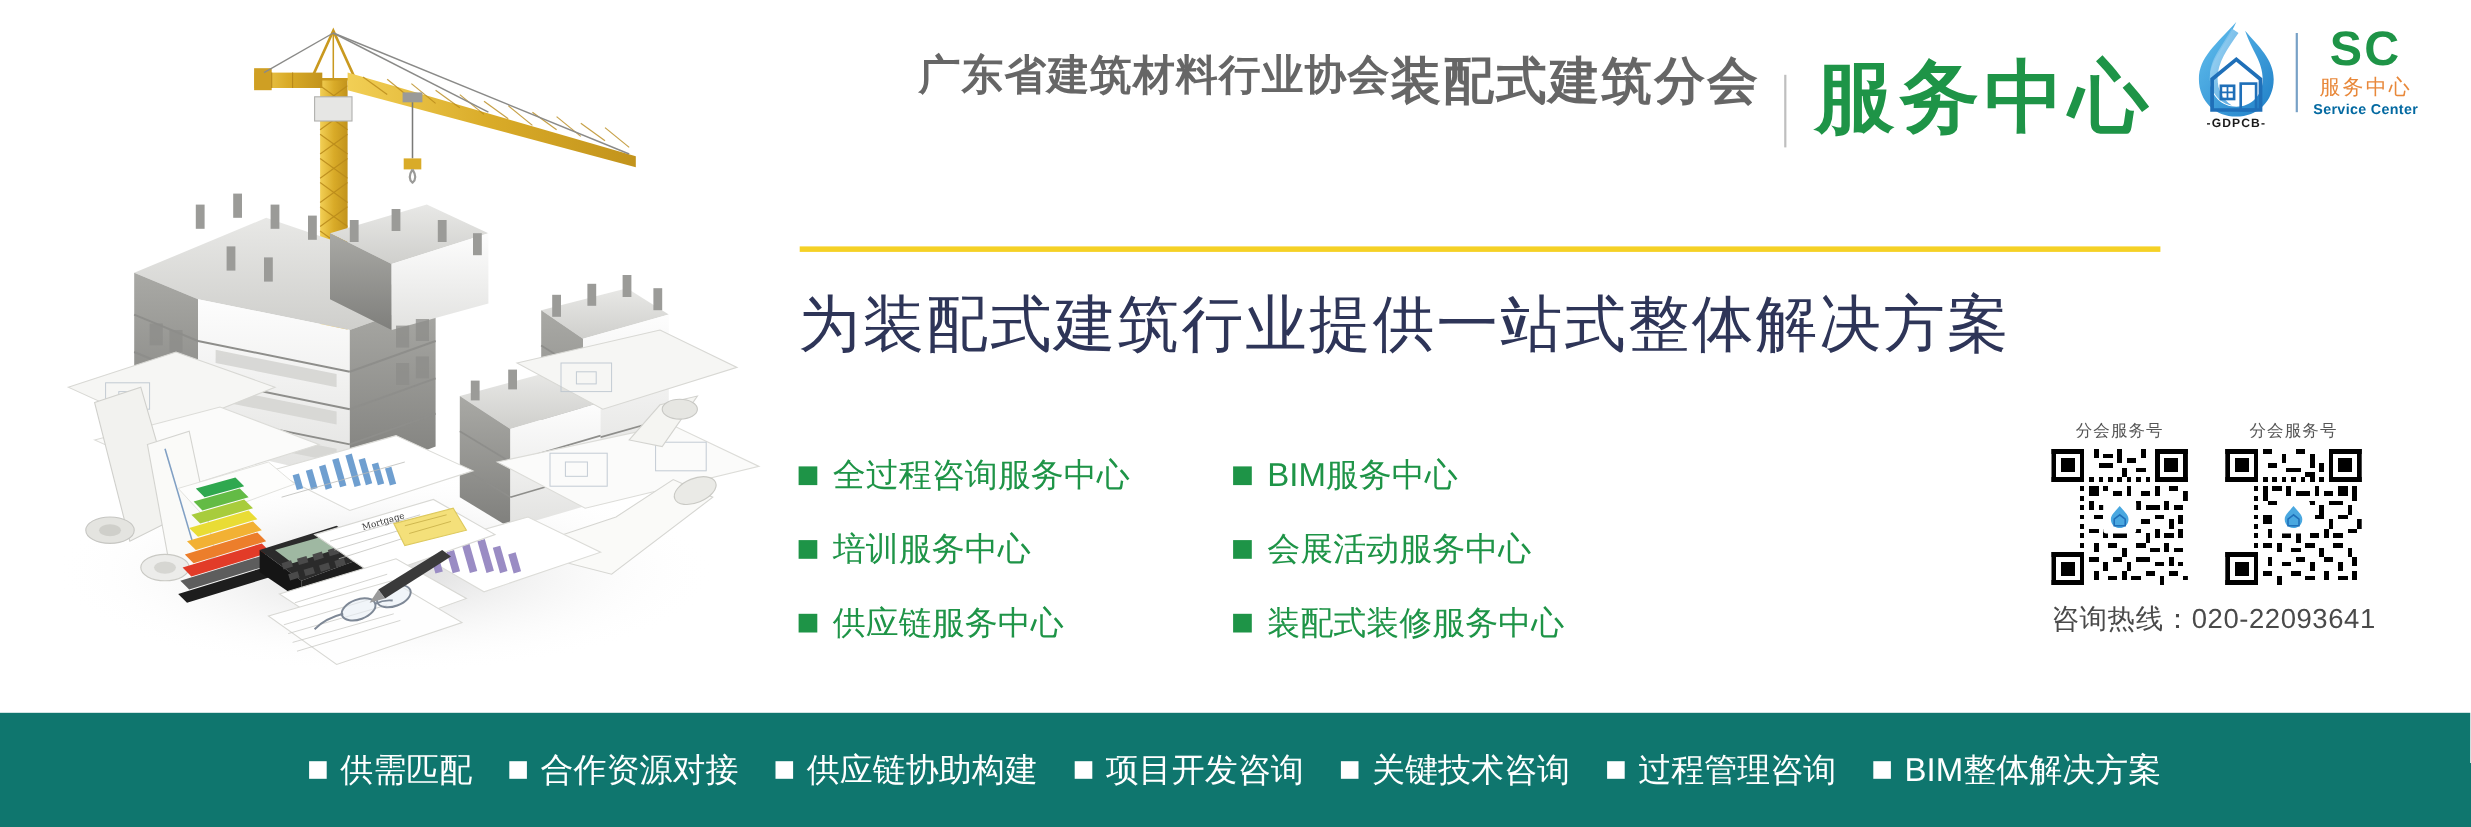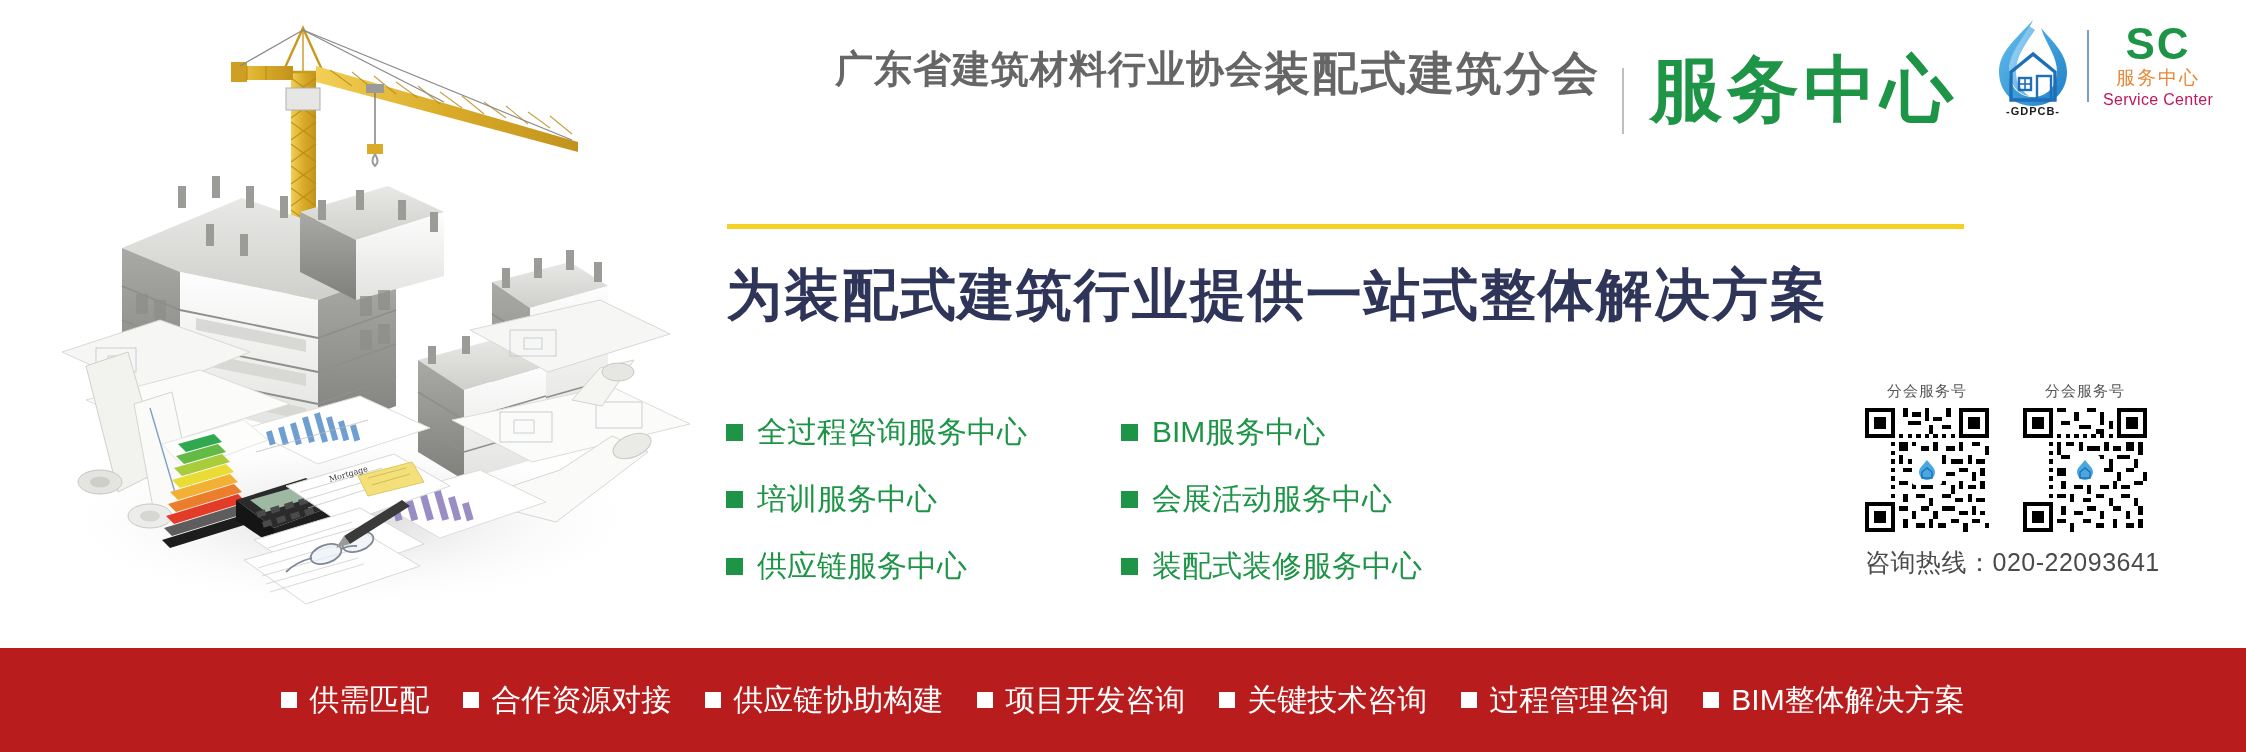--- a/index.html
+++ b/index.html
@@ -33,21 +33,21 @@
   }
   #logo-text{display:flex;flex-direction:column;align-items:center;justify-content:center;}
   #logo-sc{
     font-size:44px;font-weight:bold;letter-spacing:2px;
     color:#1E9447;line-height:.95;
   }
   #logo-cn{
     font-size:19px;color:#E8883A;letter-spacing:2px;line-height:1.25;margin-top:2px;
   }
   #logo-en{
-    font-size:16px;color:#be185d;letter-spacing:.3px;line-height:1.2;
+    font-size:13px;color:#0369a1;letter-spacing:.3px;line-height:1.2;font-weight:bold;
   }
 
   
   #title-row{
     position:absolute;left:835px;top:46px;
     display:flex;align-items:flex-start;
   }
   #assoc-name{
     display:flex;flex-direction:row;
     color:#666666;
@@ -71,21 +71,21 @@
   
   #yellow-rule{
     position:absolute;left:727px;top:224px;
     width:1237px;height:5px;background:#F5D125;
   }
 
   
   #headline{
     position:absolute;left:726px;top:258px;
     color:#2E3558;
-    font-size:56px;font-weight:bold;
+    font-size:56px;font-weight:normal;
     letter-spacing:2px;
     white-space:nowrap;
   }
 
   
   #services{
     position:absolute;left:726px;top:412px;
     display:flex;
     gap:94px;
   }
@@ -125,21 +125,21 @@
   #hotline{
     margin-top:14px;
     font-size:25px;color:#4a4a4a;letter-spacing:.5px;
     white-space:nowrap;
   }
 
   
   #bottom-bar{
     position:absolute;left:0;top:648px;
     width:2246px;height:104px;
-    background:#b91c1c;
+    background:#0f766e;
     display:flex;align-items:center;justify-content:center;
   }
   #bottom-items{
     display:flex;align-items:center;
     gap:34px;
   }
   .bb-item{
     display:flex;align-items:center;
     color:#ffffff;font-size:30px;white-space:nowrap;
   }

